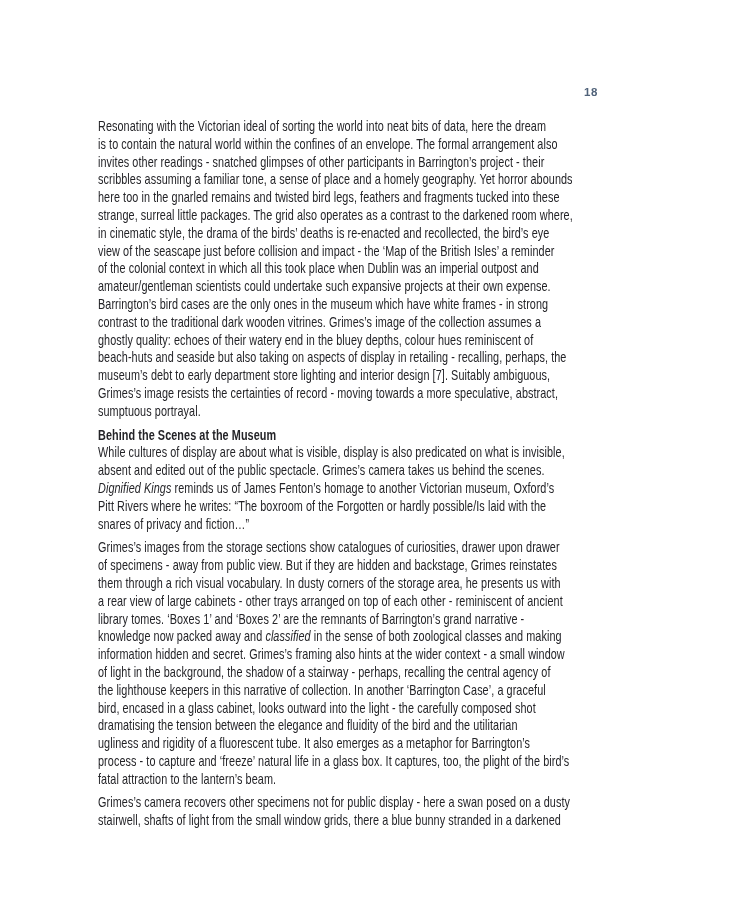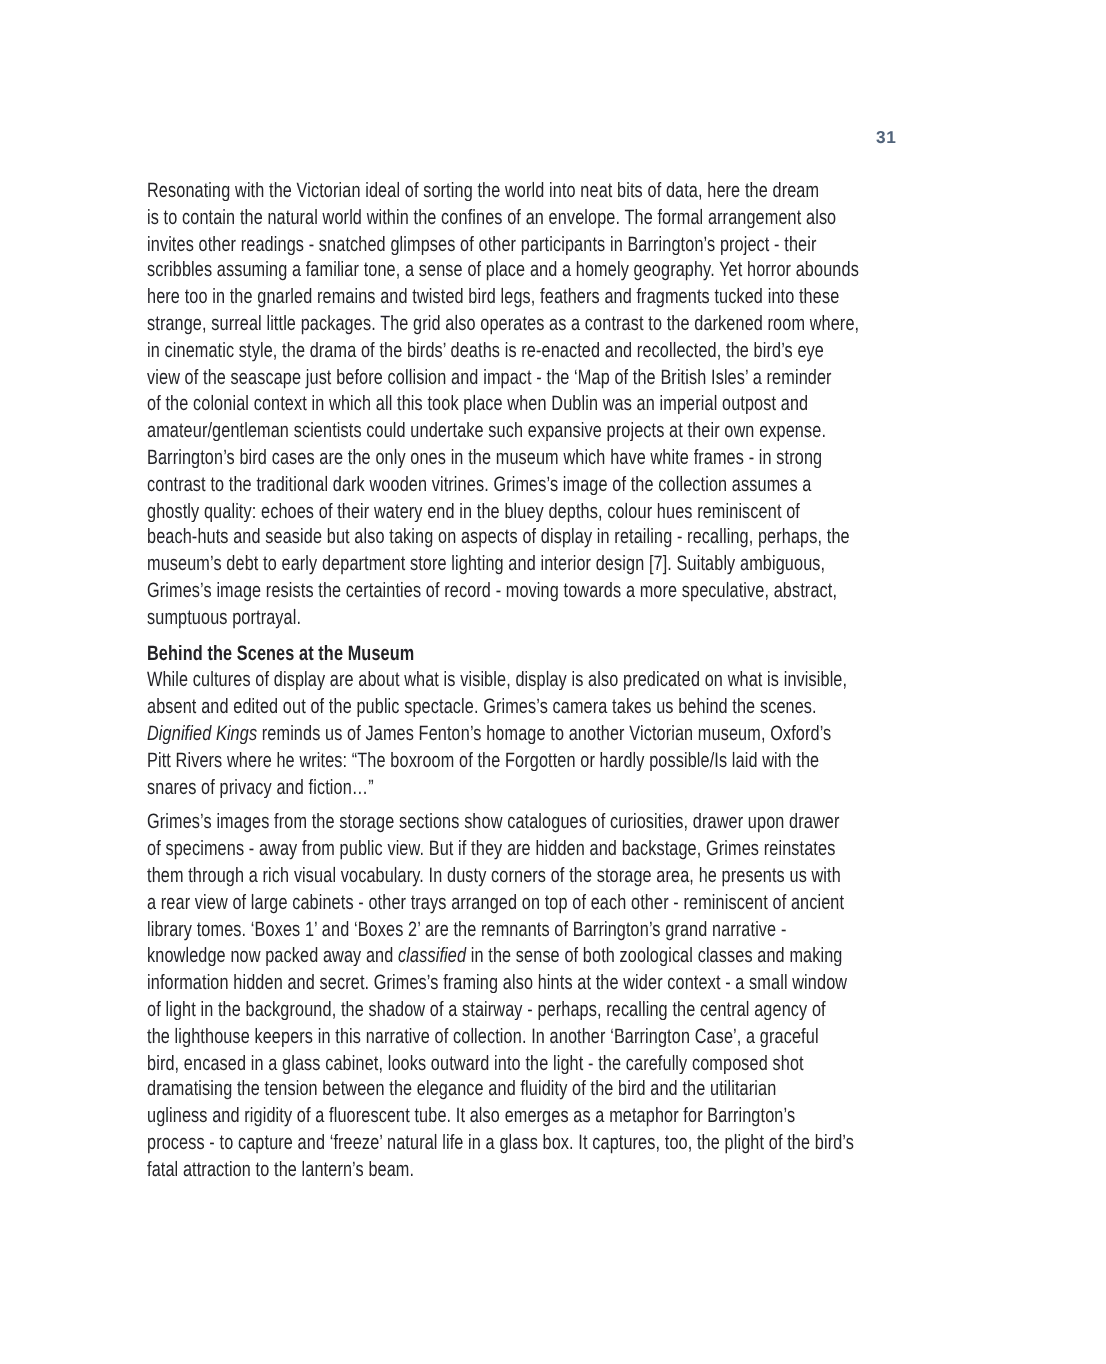--- a/index.html
+++ b/index.html
@@ -37,21 +37,21 @@
   }
   .heading {
     font-weight: 700;
     margin: 0;
   }
   .italic { font-style: italic; }
 </style>
 </head>
 <body>
 
-<div class="page-number">31</div>
+<div class="page-number">18</div>
 
 <div class="text-block">
 
   <section class="paragraph">
     <div class="line">Resonating with the Victorian ideal of sorting the world into neat bits of data, here the dream</div>
     <div class="line">is to contain the natural world within the confines of an envelope. The formal arrangement also</div>
     <div class="line">invites other readings - snatched glimpses of other participants in Barrington’s project - their</div>
     <div class="line">scribbles assuming a familiar tone, a sense of place and a homely geography. Yet horror abounds</div>
     <div class="line">here too in the gnarled remains and twisted bird legs, feathers and fragments tucked into these</div>
     <div class="line">strange, surreal little packages. The grid also operates as a contrast to the darkened room where,</div>
@@ -88,14 +88,18 @@
     <div class="line">information hidden and secret. Grimes’s framing also hints at the wider context - a small window</div>
     <div class="line">of light in the background, the shadow of a stairway - perhaps, recalling the central agency of</div>
     <div class="line">the lighthouse keepers in this narrative of collection. In another ‘Barrington Case’, a graceful</div>
     <div class="line">bird, encased in a glass cabinet, looks outward into the light - the carefully composed shot</div>
     <div class="line">dramatising the tension between the elegance and fluidity of the bird and the utilitarian</div>
     <div class="line">ugliness and rigidity of a fluorescent tube. It also emerges as a metaphor for Barrington’s</div>
     <div class="line">process - to capture and ‘freeze’ natural life in a glass box. It captures, too, the plight of the bird’s</div>
     <div class="line">fatal attraction to the lantern’s beam.</div>
   </section>
 
+  <section class="paragraph">
+    <div class="line">Grimes’s camera recovers other specimens not for public display - here a swan posed on a dusty</div>
+    <div class="line">stairwell, shafts of light from the small window grids, there a blue bunny stranded in a darkened</div>
+  </section>
 
 </div>
 
 </body></html>

